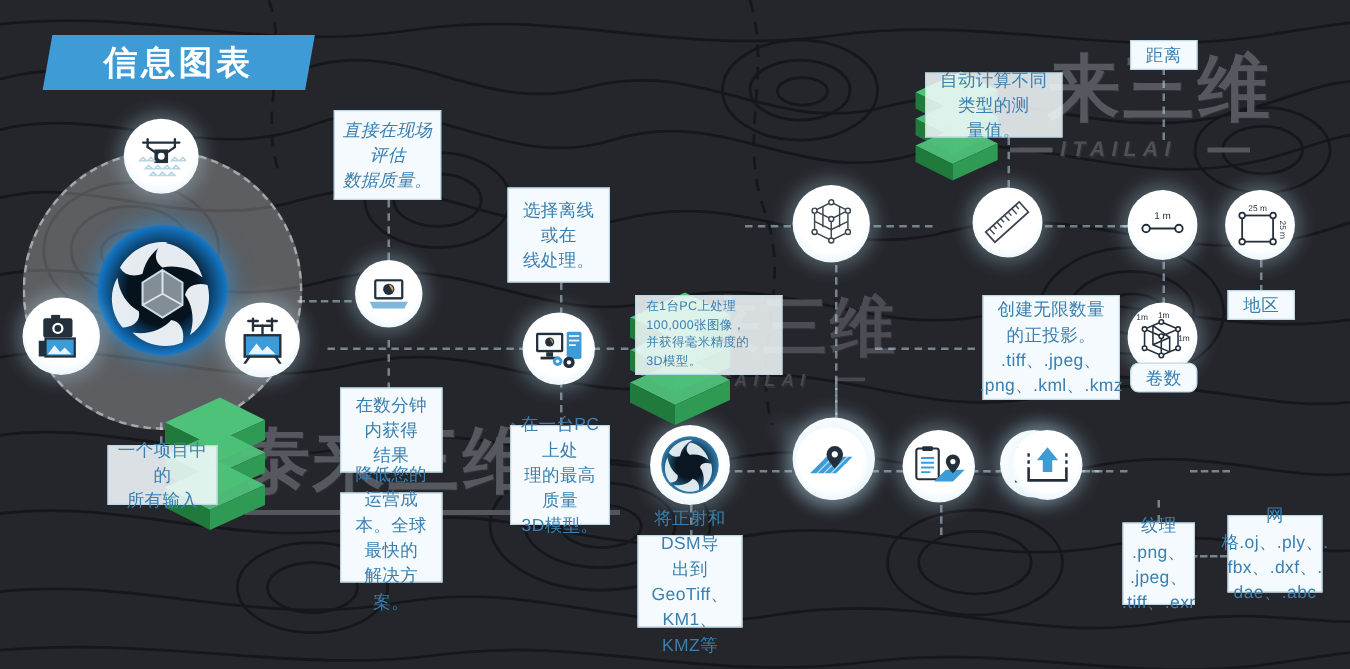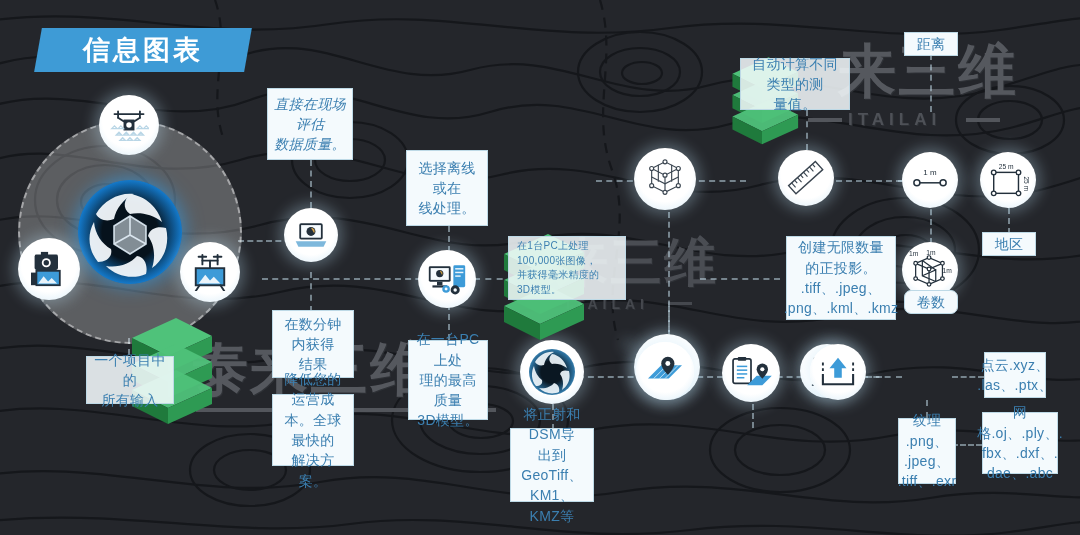--- a/index.html
+++ b/index.html
@@ -10,21 +10,21 @@
   }
   
   #topo{position:absolute;inset:0;width:1080px;height:535px;}
   
   .wm{
     position:absolute;color:#55585e;font-weight:bold;
     letter-spacing:2px;pointer-events:none;user-select:none;
     text-shadow:1px 1px 0 #2e3136;
   }
   .wm-cn{font-size:58px;line-height:1;}
-  .wm-en{font-size:17px;letter-spacing:5px;color:#4e5157;}
+  .wm-en{font-size:17px;letter-spacing:5px;color:#4e5157;font-style:italic;}
   .wm-rule{position:absolute;height:4px;background:#53565c;}
   
   #banner{
     position:absolute;left:38px;top:28px;width:210px;height:44px;
     background:#3e9bd6;
     transform:skewX(-10deg);
   }
   #banner-text{
     position:absolute;left:38px;top:28px;width:210px;height:44px;
     display:flex;align-items:center;justify-content:center;
@@ -514,22 +514,20 @@
 的正投影。
 .tiff、.jpeg、
 .png、.kml、.kmz</div>
 
   <div class="box" style="left:510px;top:428px;width:84px;height:74px;white-space:pre-line;">将正射和DSM导
 出到GeoTiff、
 KM1、KMZ等</div>
 
 
 
-  <div class="box" style="left:984px;top:352px;width:62px;height:46px;white-space:pre-line;">点云.xyz、
-.las、.ptx、</div>
 
   <div class="box" style="left:982px;top:412px;width:76px;height:62px;white-space:pre-line;">网格.oj、.ply、.
 fbx、.dxf、.
 dae、.abc</div>
 
   <div class="box" style="left:898px;top:418px;width:58px;height:66px;white-space:pre-line;">纹理
 .png、
 .jpeg、
 .tiff、.exr</div>
 

